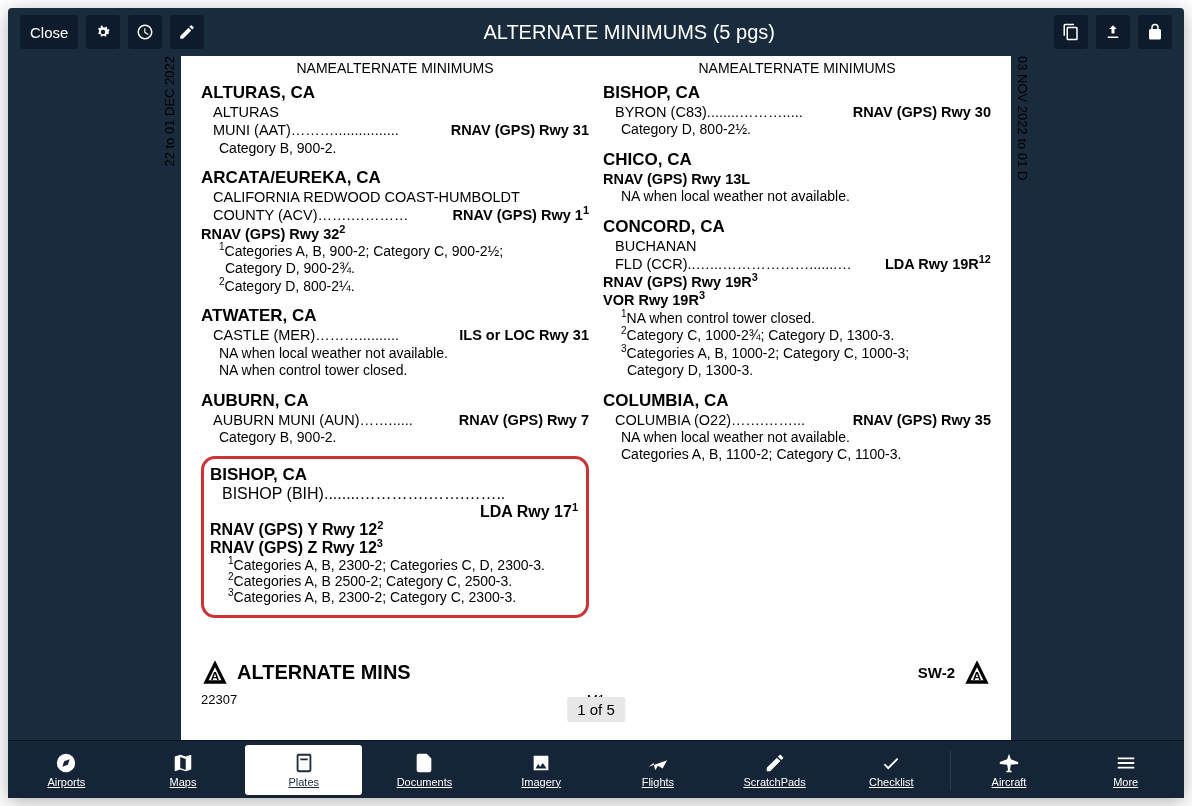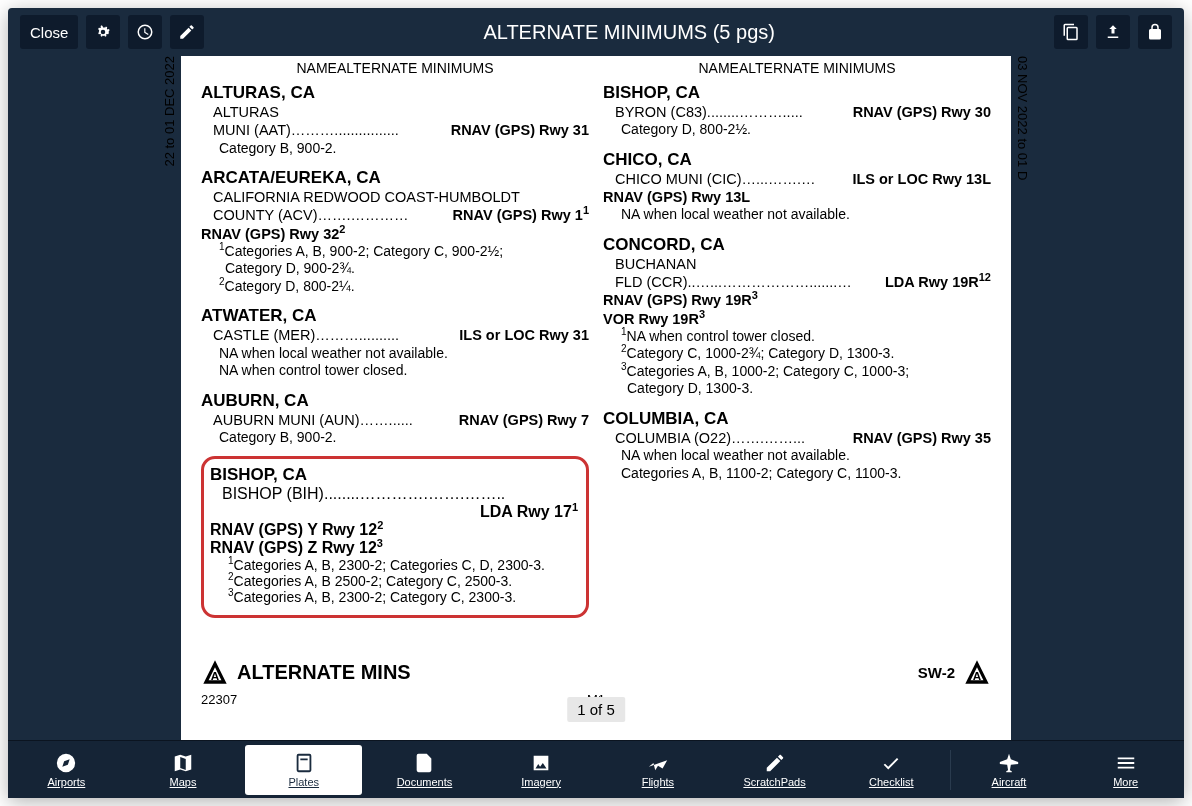--- a/index.html
+++ b/index.html
@@ -271,21 +271,20 @@
           </div>
 
           <div class="city-block">
             <div class="city-name">BISHOP, CA</div>
             <div class="airport-line clearfix"><span>BYRON (C83)........……….....</span><span class="rwy">RNAV (GPS) Rwy 30</span></div>
             <div class="note">Category D, 800-2½.</div>
           </div>
 
           <div class="city-block">
             <div class="city-name">CHICO, CA</div>
-            <div class="airport-line clearfix"><span>CHICO MUNI (CIC)…...…….…</span><span class="rwy">ILS or LOC Rwy 13L</span></div>
             <div class="extra-rwy">RNAV (GPS) Rwy 13L</div>
             <div class="note">NA when local weather not available.</div>
           </div>
 
           <div class="city-block">
             <div class="city-name">CONCORD, CA</div>
             <div class="airport-line">BUCHANAN</div>
             <div class="airport-line clearfix"><span>FLD (CCR)..…...……………….......…</span><span class="rwy"><span>LDA Rwy 19R</span><sup>12</sup></span></div>
             <div class="extra-rwy"><span>RNAV (GPS) Rwy 19R</span><sup>3</sup></div>
             <div class="extra-rwy"><span>VOR Rwy 19R</span><sup>3</sup></div>

